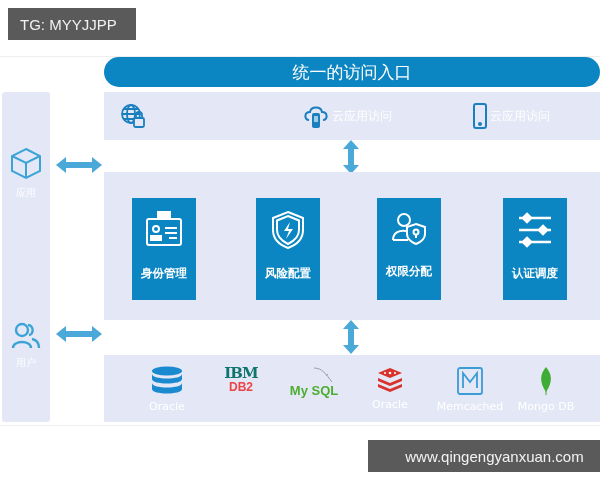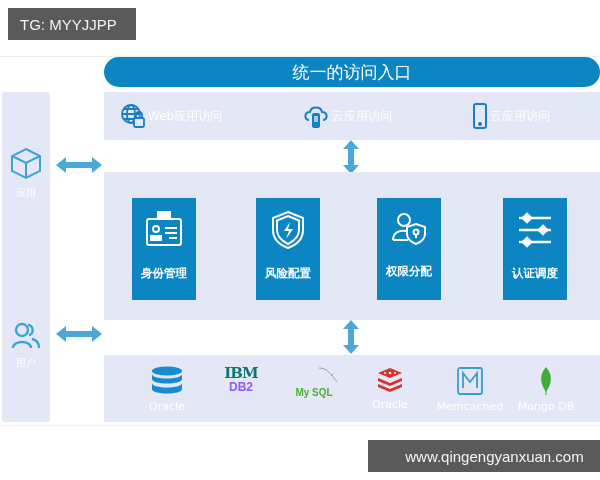--- a/index.html
+++ b/index.html
@@ -67,21 +67,20 @@
 
 <div class="band band-access">
   <div class="access-item" style="left:16px;">
     <svg width="26" height="26" viewBox="0 0 26 26" fill="none" stroke="#1a7fbf" stroke-width="1.8">
       <circle cx="11" cy="11" r="9"></circle>
         <ellipse cx="11" cy="11" rx="4" ry="9"></ellipse>
         <path d="M2 11 H20 M4 6 H18 M4 16 H14"></path>
       <rect x="14" y="15" width="10" height="9" rx="1.5" fill="#e4e7f5"></rect>
         <path d="M16 15 V12 a3 3 0 0 1 6 0 V15"></path>
     </svg>
-    <span class="access-label">Web应用访问</span>
   </div>
   <div class="access-item" style="left:198px;">
     <svg width="28" height="28" viewBox="0 0 28 28">
       <path d="M7 18 C2 18 2 10 8 10 C9 4 19 4 20 10 C26 10 26 18 21 18" fill="none" stroke="#1a7fbf" stroke-width="2"></path>
       <rect x="10" y="11" width="8" height="15" rx="2" fill="#1a7fbf"></rect>
         <rect x="12" y="14" width="4" height="6" fill="#fff" opacity="0.6"></rect>
     </svg>
     <span class="access-label">云应用访问</span>
   </div>
   <div class="access-item" style="left:368px;">
@@ -146,29 +145,29 @@
   <svg width="32" height="30" viewBox="0 0 32 30" fill="#1a8ad0">
     <ellipse cx="16" cy="5" rx="15" ry="4.5"></ellipse>
       <path d="M1 8 C1 14 31 14 31 8 V13 C31 19 1 19 1 13 Z"></path>
       <path d="M1 17 C1 23 31 23 31 17 V23 C31 29 1 29 1 23 Z"></path>
   </svg>
   <span class="db-label">Oracle</span>
 </div>
 <div class="db-item" style="left:201px;">
   <div style="display:flex;flex-direction:column;align-items:center;line-height:1;">
     <span style="font-family:'DejaVu Serif',serif;font-weight:bold;font-size:15px;color:#0f766e;letter-spacing:-1px;">IBM</span>
-    <span style="font-family:'Liberation Sans',sans-serif;font-weight:bold;font-size:12px;color:#8b5cf6;">DB2</span>
+    <span style="font-family:'Liberation Sans',sans-serif;font-weight:bold;font-size:12px;color:#ef4444;">DB2</span>
   </div>
 </div>
 <div class="db-item" style="left:274px;">
   <div style="position:relative;height:32px;display:flex;align-items:flex-end;">
     <svg style="position:absolute;left:22px;top:0;" width="22" height="20" viewBox="0 0 22 20" fill="none" stroke="#9aa0a6" stroke-width="1">
         <path d="M2 2 C10 2 14 8 20 16 M14 10 L16 8"></path>
       </svg>
-    <span style="font-family:'Liberation Sans',sans-serif;font-weight:bold;font-size:10px;color:#4cae2f;">My SQL</span>
+    <span style="font-family:'Liberation Sans',sans-serif;font-weight:bold;font-size:13px;color:#4cae2f;">My SQL</span>
   </div>
 </div>
 <div class="db-item" style="left:350px;">
   <svg width="28" height="28" viewBox="0 0 28 28" fill="#d9312b">
     <path d="M2 18 L14 23 L26 18 V21 L14 26 L2 21 Z"></path>
       <path d="M2 12 L14 17 L26 12 V15 L14 20 L2 15 Z"></path>
       <path d="M2 7 L14 2 L26 7 L14 12 Z"></path>
     <circle cx="14" cy="7" r="1.3" fill="#fff"></circle>
       <circle cx="9" cy="7" r="1" fill="#fff"></circle>
       <circle cx="19" cy="7" r="1" fill="#fff"></circle>

